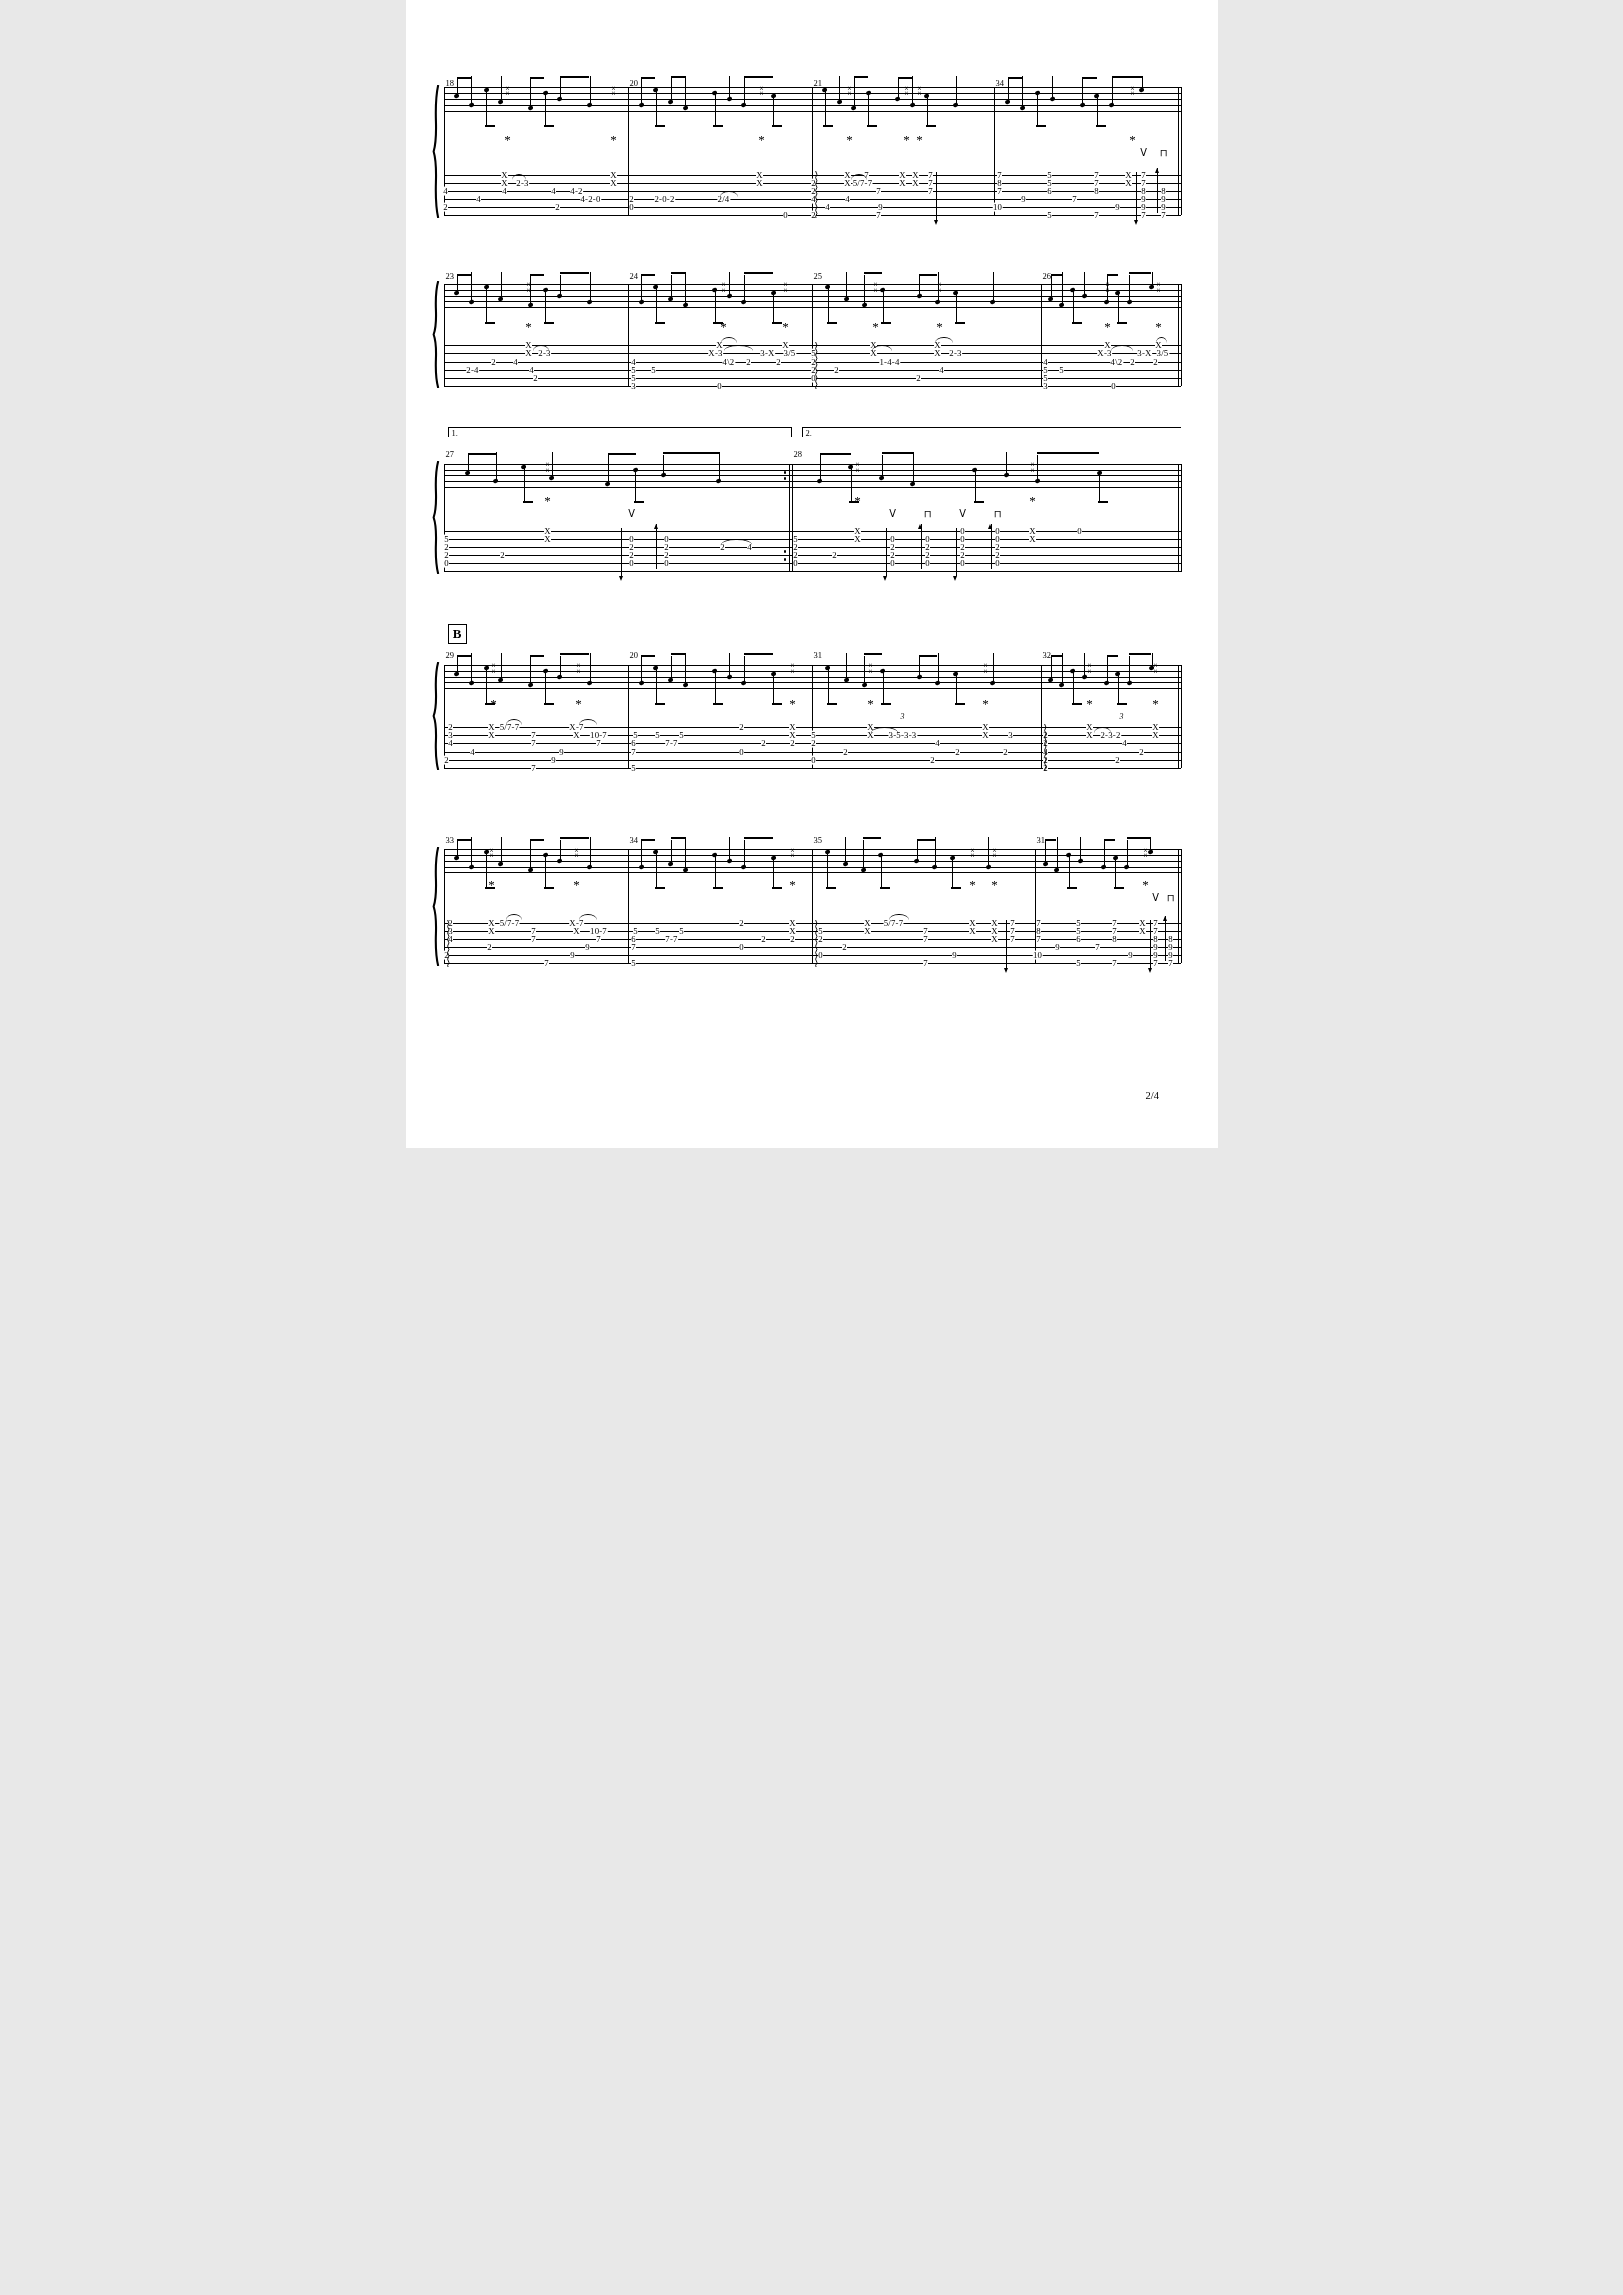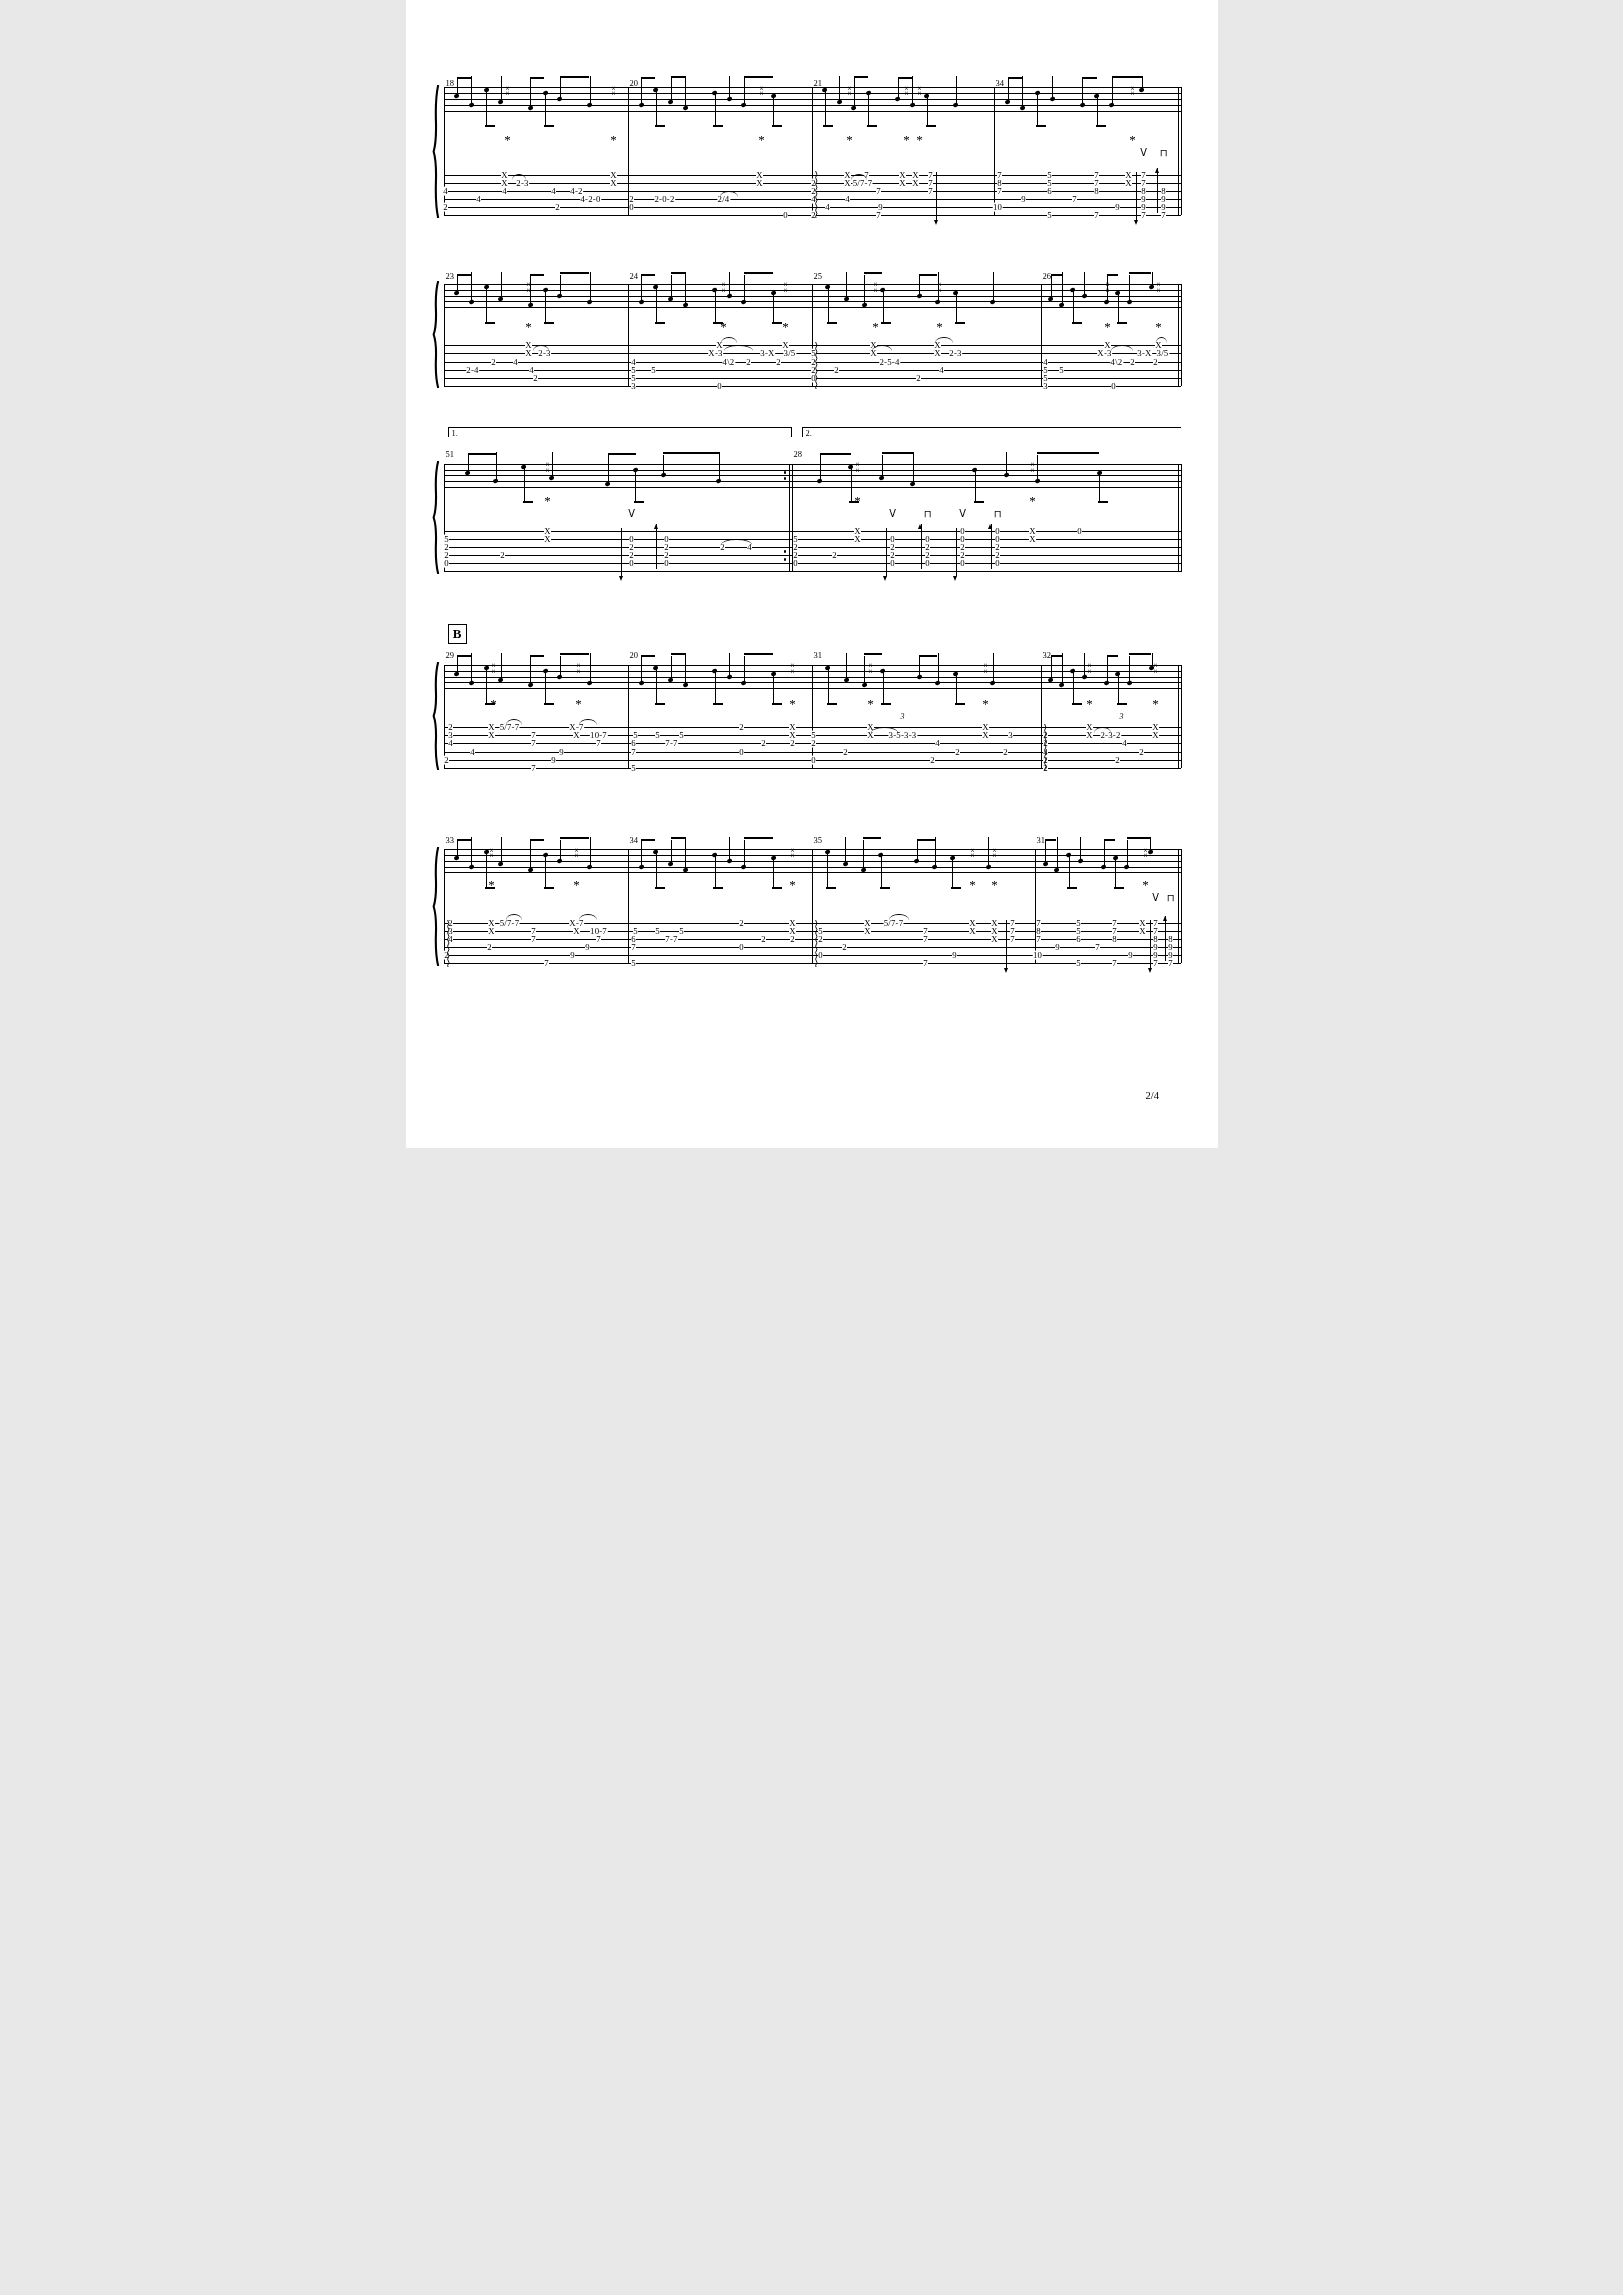--- a/index.html
+++ b/index.html
@@ -373,21 +373,21 @@
     <div class="xhead" style="left: 534px; top: 285px;">×</div>
     <div class="xhead" style="left: 534px; top: 291px;">×</div>
     <div class="ast" style="left: 534px; top: 326px;">*</div>
     <div class="tok" style="left: 468px; top: 345px;">X</div>
     <div class="tok" style="left: 532px; top: 345px;">X</div>
     <div class="tok" style="left: 408px; top: 353px;">5</div>
     <div class="tok" style="left: 468px; top: 353px;">X</div>
     <div class="tok" style="left: 532px; top: 353px;">X</div>
     <div class="tok" style="left: 550px; top: 353px;">2-3</div>
     <div class="tok" style="left: 408px; top: 362px;">2</div>
-    <div class="tok" style="left: 484px; top: 362px;">2-5-4</div>
+    <div class="tok" style="left: 484px; top: 362px;">1-4-4</div>
     <div class="tok" style="left: 408px; top: 370px;">2</div>
     <div class="tok" style="left: 431px; top: 370px;">2</div>
     <div class="tok" style="left: 536px; top: 370px;">4</div>
     <div class="tok" style="left: 408px; top: 378px;">0</div>
     <div class="tok" style="left: 513px; top: 378px;">2</div>
     <div class="arc" style="left: 466px; top: 345px; width: 20.6px;"></div>
     <div class="arc" style="left: 529px; top: 337px; width: 18.3px;"></div>
     <div style="position: absolute; left: 407px; top: 342px; width: 5.9px; height: 47px;"><svg width="5.9" height="47" viewBox="0 0 9 72">
         <path d="M4,0 q4,5 0,10 q4,5 0,10 q4,5 0,10 q4,5 0,10 q4,5 0,10 q4,5 0,10 q4,5 0,10 q4,5 0,10" fill="none" stroke="#000" stroke-width="1.4"></path>
       </svg></div>
@@ -460,21 +460,21 @@
     <div class="vline" style="left: 772px; top: 464px; height: 108px;"></div>
     <div class="volta" style="left: 42px; top: 427px; width: 344px;">
       <div class="vl"></div>
       <div class="vr"></div>
       <div class="lbl">1.</div>
     </div>
     <div class="volta" style="left: 396px; top: 427px; width: 379px;">
       <div class="vl"></div>
       <div class="lbl">2.</div>
     </div>
-    <div class="mnum" style="left: 40px; top: 450px;">51</div>
+    <div class="mnum" style="left: 40px; top: 450px;">27</div>
     <div class="vline" style="left: 62px; top: 455px; height: 18px;"></div>
     <div class="head" style="left: 59px; top: 471px;"></div>
     <div class="beam" style="left: 62px; top: 453px; width: 28px;"></div>
     <div class="vline" style="left: 90px; top: 452px; height: 29px;"></div>
     <div class="head" style="left: 87px; top: 479px;"></div>
     <div class="vline" style="left: 118px; top: 467px; height: 36px;"></div>
     <div class="head" style="left: 115px; top: 465px;"></div>
     <div class="beam" style="left: 117px; top: 501px; width: 10.5px;"></div>
     <div class="vline" style="left: 146px; top: 452px; height: 26px;"></div>
     <div class="head" style="left: 143px; top: 476px;"></div>

